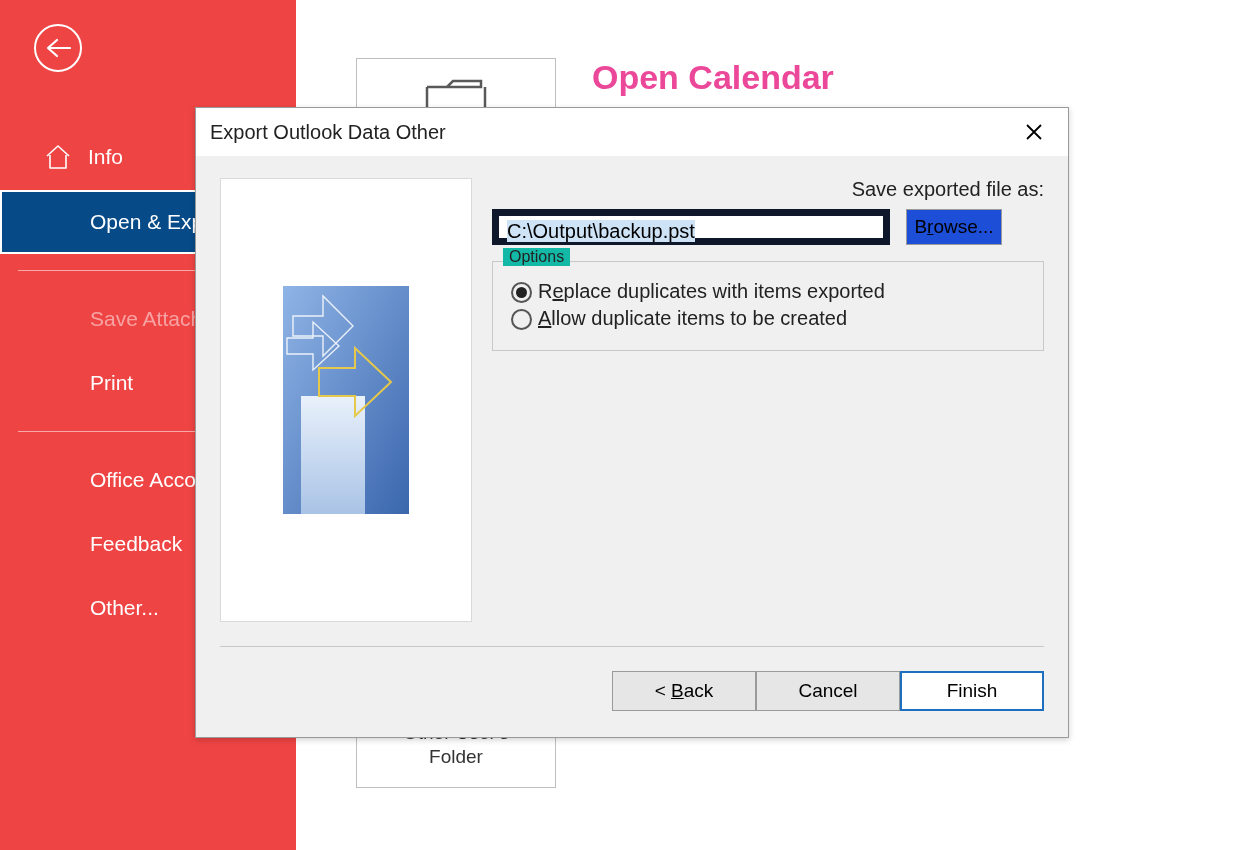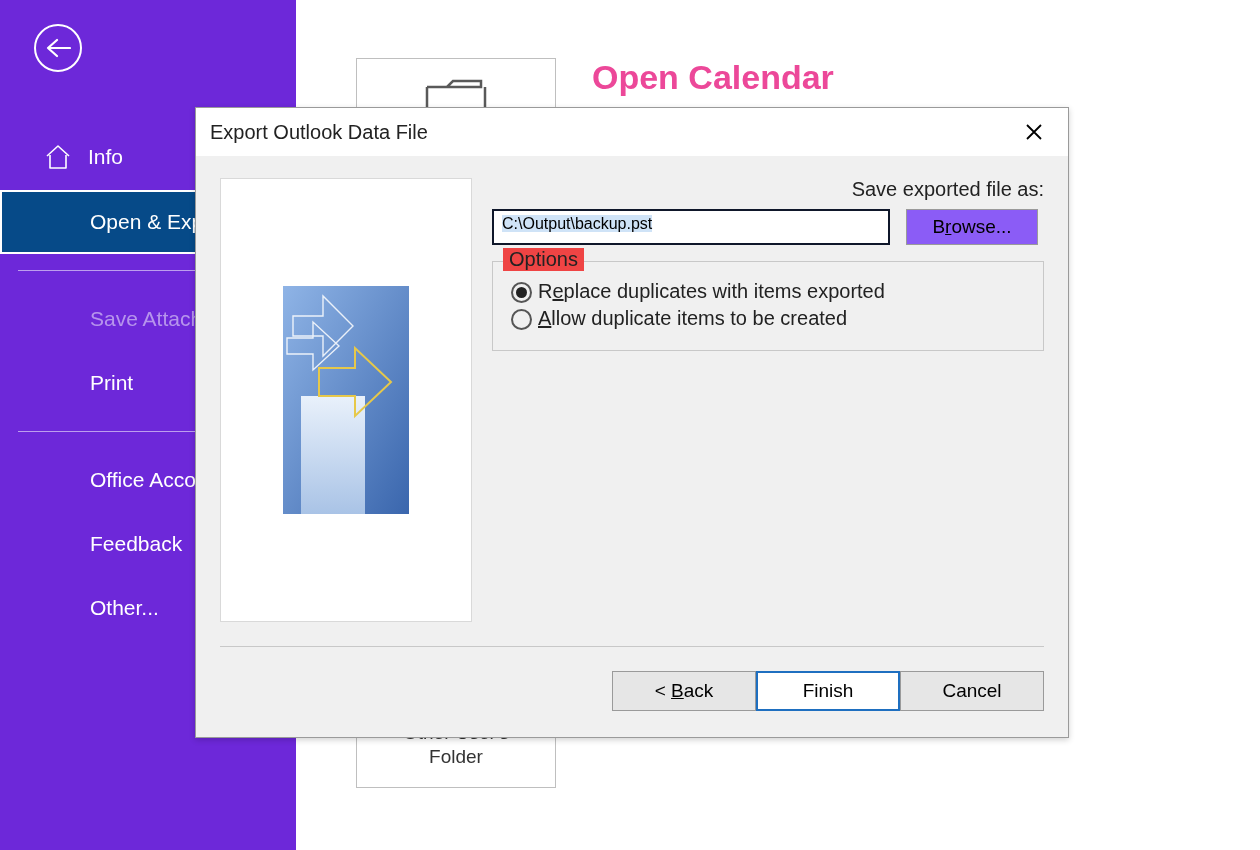--- a/index.html
+++ b/index.html
@@ -1,21 +1,21 @@
 <!DOCTYPE html>
 <html><head>
 <meta charset="utf-8">
 <style>
   * { box-sizing: border-box; margin: 0; padding: 0; font-family: "Segoe UI", Arial, sans-serif; }
   html, body { width: 1260px; height: 850px; overflow: hidden; background: #fff; }
 
   
   .backstage { position: absolute; inset: 0; display: flex; }
   .sidebar {
-    width: 296px; height: 100%; background: #6d28d9; color: #fff;
+    width: 296px; height: 100%; background: #ef4444; color: #fff;
     padding-top: 24px;
   }
   .back-circle {
     width: 48px; height: 48px; border: 2px solid #fff; border-radius: 50%;
     margin-left: 34px; display: flex; align-items: center; justify-content: center;
     cursor: pointer;
   }
   .back-circle svg { display: block; }
   .nav { margin-top: 52px; }
   .nav-divider { height: 1px; background: rgba(255,255,255,0.55); margin: 16px 18px 16px 18px; }
@@ -63,37 +63,37 @@
   }
   .dlg-body { display: flex; padding: 22px 24px 0 24px; gap: 20px; }
   .wizard-art {
     width: 252px; height: 444px; background: #fff; border: 1px solid #d9d9d9;
     display: flex; align-items: center; justify-content: center;
   }
   .dlg-form { flex: 1; }
   .form-label { font-size: 20px; color: #222; margin-bottom: 8px; text-align: right; }
   .file-row { display: flex; gap: 16px; align-items: stretch; }
   .file-input {
-    flex: 0 0 398px; height: 36px; background: #fff; border: 2px solid #0f172a;
-    padding: 4px 8px; font-size: 16px; color: #000;
+    flex: 0 0 398px; height: 36px; background: #fff; border: 7px solid #0f172a;
+    padding: 4px 8px; font-size: 20px; color: #000;
   }
   .file-input .sel { background: #cfe3f7; }
   .browse-btn {
-    width: 132px; height: 36px; background: #8b5cf6; border: 1px solid #9a9a9a;
+    width: 96px; height: 36px; background: #1d4ed8; border: 1px solid #9a9a9a;
     font-size: 19px; cursor: pointer;
   }
   .browse-btn .ul { text-decoration: underline; }
 
   .options-box {
     margin-top: 16px; border: 1px solid #c8c8c8; padding: 14px 18px 16px 18px;
     position: relative;
   }
   .options-legend {
-    position: absolute; top: -14px; left: 10px; background: #ef4444;
-    padding: 0 6px; font-size: 20px; color: #222;
+    position: absolute; top: -14px; left: 10px; background: #14b8a6;
+    padding: 0 6px; font-size: 16px; color: #222;
   }
   .radio-row { display: flex; align-items: flex-end; gap: 6px; margin: 4px 0; cursor: pointer; }
   .radio {
     width: 21px; height: 21px; border: 2px solid #555; border-radius: 50%;
     display: inline-flex; align-items: center; justify-content: center; flex: 0 0 auto;
   }
   .radio.checked::after {
     content: ""; width: 11px; height: 11px; background: #222; border-radius: 50%;
   }
   .radio-label { font-size: 20px; color: #222; }
@@ -189,21 +189,21 @@
       </div>
       <div>
         <div class="content-desc">Open a folder shared by another user.</div>
       </div>
     </div>
   </div>
 </div>
 
 <div class="dialog">
   <div class="dlg-titlebar">
-    <span class="dlg-title">Export Outlook Data File</span>
+    <span class="dlg-title">Export Outlook Data Other</span>
     <div class="dlg-close">
       <svg width="18" height="18" viewBox="0 0 18 18">
         <path d="M2 2 L16 16 M16 2 L2 16" stroke="#000" stroke-width="1.8"></path>
       </svg>
     </div>
   </div>
 
   <div class="dlg-body">
     <div class="wizard-art">
       <svg width="126" height="228" viewBox="0 0 126 228">
@@ -252,16 +252,16 @@
           <span class="radio-label"><span class="ul">A</span>llow duplicate items to be created</span>
         </div>
       </div>
     </div>
   </div>
 
   <div class="dlg-sep"></div>
 
   <div class="dlg-buttons">
     <button class="dlg-btn">&lt; <span class="ul">B</span>ack</button>
+    <button class="dlg-btn"><span>Cancel</span></button>
     <button class="dlg-btn primary"><span>Finish</span></button>
-    <button class="dlg-btn"><span>Cancel</span></button>
   </div>
 </div>
 
 </body></html>

